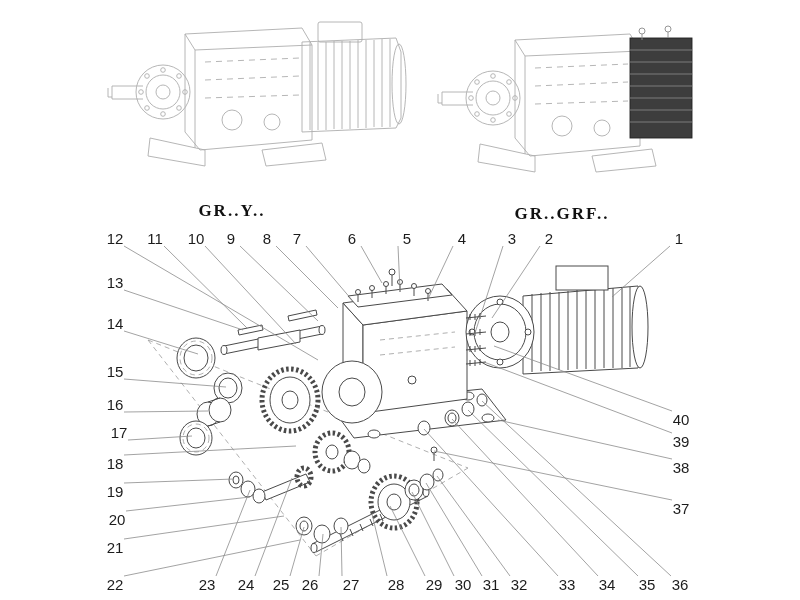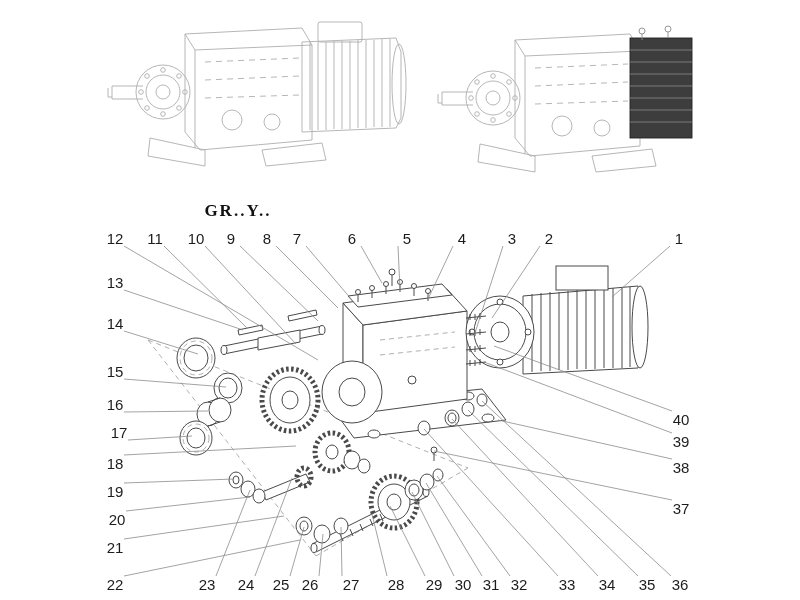--- a/index.html
+++ b/index.html
@@ -5,21 +5,21 @@
   html,body { margin:0; padding:0; background:#fff; }
   .stage {
     position:relative; width:800px; height:600px; background:#ffffff;
     font-family:"Liberation Sans", sans-serif; overflow:hidden;
   }
   .model-label {
     position:absolute; font-family:"Liberation Serif", serif;
     font-weight:bold; font-size:17px; letter-spacing:2px; color:#111;
     width:180px; text-align:center;
   }
-  #label-left  { left:148px; top:201px; }
+  #label-left  { left:142px; top:201px; }
   #label-right { left:472px; top:204px; }
   svg { position:absolute; left:0; top:0; }
   .callout {
     font-family:"Liberation Sans", sans-serif; font-size:15px; fill:#1c1c1c;
     text-anchor:middle; dominant-baseline:central;
     paint-order:stroke; stroke:#ffffff; stroke-width:3px;
   }
   .leader { stroke:#8c8c8c; stroke-width:0.8; fill:none; }
   .art    { stroke:#4a4a4a; stroke-width:1; fill:none; }
   .artw   { stroke:#4a4a4a; stroke-width:1; fill:#ffffff; }
@@ -307,13 +307,14 @@
       <text x="681" y="508" class="callout">37</text>
       <line x1="672" y1="459" x2="498" y2="420" class="leader"></line>
       <text x="681" y="467" class="callout">38</text>
       <line x1="672" y1="433" x2="484" y2="362" class="leader"></line>
       <text x="681" y="441" class="callout">39</text>
       <line x1="672" y1="411" x2="494" y2="346" class="leader"></line>
       <text x="681" y="419" class="callout">40</text>
     </svg>
 
   <div class="model-label" id="label-left">GR..Y..</div>
+  <div class="model-label" id="label-right">GR..GRF..</div>
 </div>
 
 </body></html>

